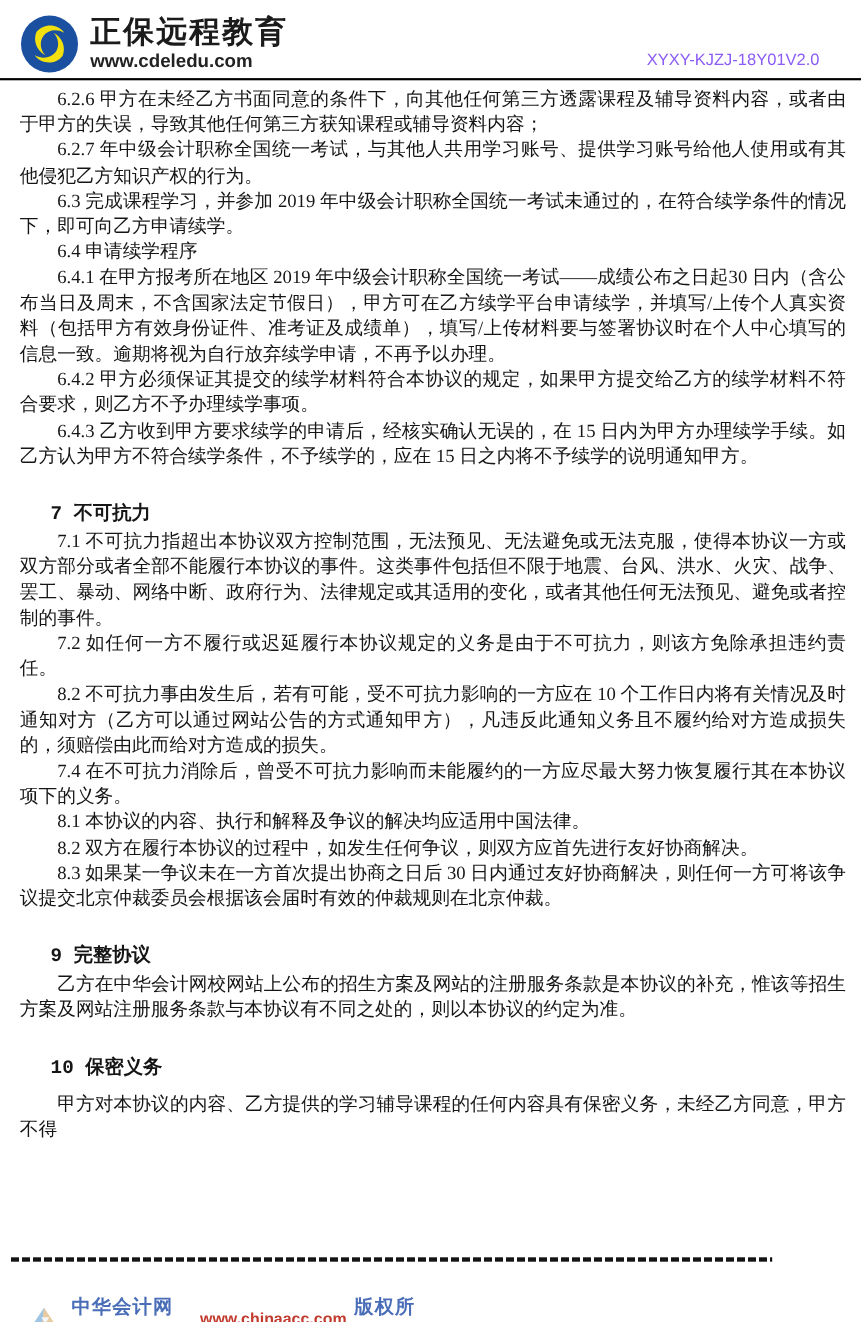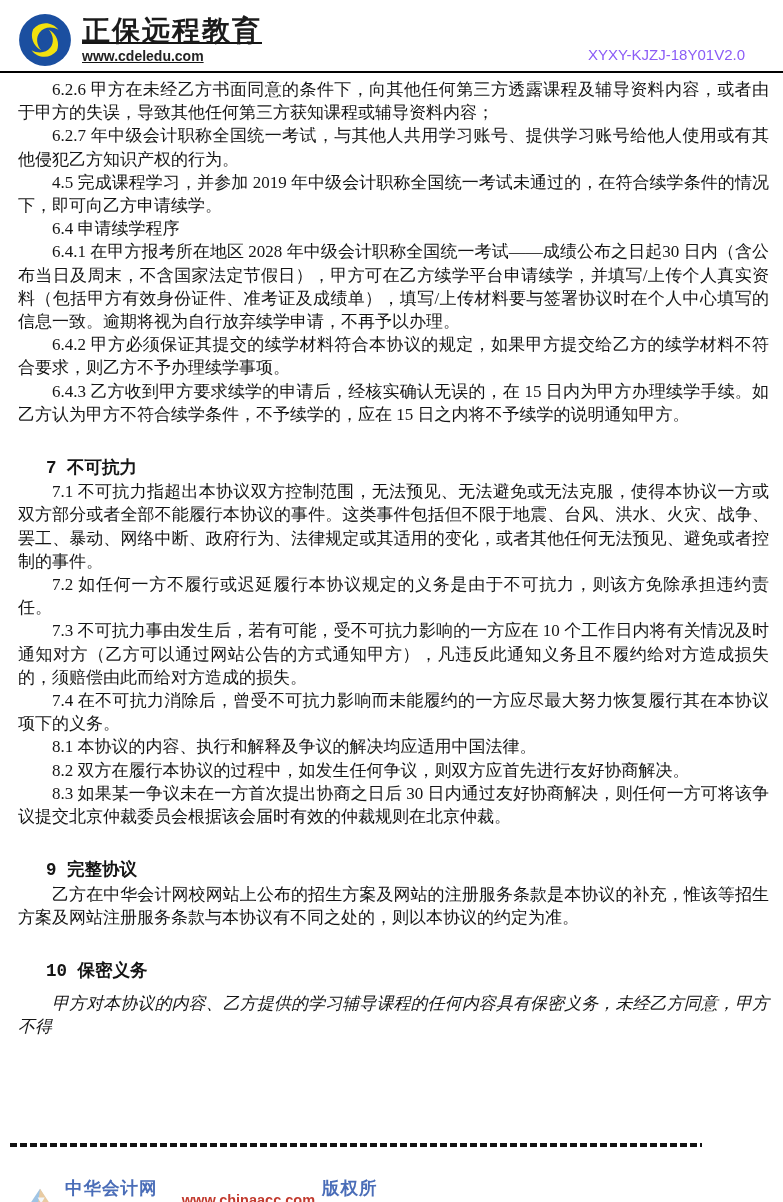--- a/index.html
+++ b/index.html
@@ -18,49 +18,49 @@
   }
 
   
   .header {
     display: flex;
     justify-content: space-between;
     align-items: flex-end;
     padding: 7px 38px 4px 18px;
     height: 71px;
   }
-  .brand { display: flex; align-items: center; gap: 10px; text-decoration: underline; }
+  .brand { display: flex; align-items: center; gap: 10px; }
   .brand-logo { width: 54px; height: 54px; display: inline-block; }
   .brand-text { display: flex; flex-direction: column; line-height: 1.1; }
   .brand-name {
     font-family: "Liberation Sans", "DejaVu Sans", sans-serif;
     font-weight: bold; font-size: 28px; color: #1b1b1b; letter-spacing: 2px;
   }
   .brand-url {
     font-family: "Liberation Sans", "DejaVu Sans", sans-serif;
-    font-weight: bold; font-size: 14px; color: #222; margin-top: 2px;
+    font-weight: bold; font-size: 17px; color: #222; margin-top: 2px;
   }
   .doc-code {
     font-family: "Liberation Sans", "DejaVu Sans", sans-serif;
     font-size: 15px; color: #8b5cf6; padding-bottom: 4px;
   }
   .header-rule {
     border: 0; border-top: 2.5px solid #000; margin: 0; width: 783px;
   }
 
   
   .doc-body {
     padding: 5px 14px 0 18px;
     font-size: 17px;
     line-height: 23.2px;
     text-align: justify;
   }
   .doc-body p { margin: 0; }
   .para { text-indent: 34px; }
-  .para.spaced { margin-top: 9px; font-style: italic; }
+  .para.spaced { margin-top: 9px; }
   .heading {
     font-weight: bold;
     text-indent: 28px;
     margin-top: 31px !important;
     font-size: 17.5px;
     font-family: Liberation Mono, monospace;
   }
 
   
   .footer { position: absolute; left: 0; top: 1143px; width: 783px; }
@@ -115,29 +115,29 @@
     </div>
     <div class="doc-code">XYXY-KJZJ-18Y01V2.0</div>
   </header>
 
   <hr class="header-rule">
 
   <main class="doc-body" id="doc-blocks">
 
       <p class="para">6.2.6 甲方在未经乙方书面同意的条件下，向其他任何第三方透露课程及辅导资料内容，或者由于甲方的失误，导致其他任何第三方获知课程或辅导资料内容；</p>
       <p class="para">6.2.7 年中级会计职称全国统一考试，与其他人共用学习账号、提供学习账号给他人使用或有其他侵犯乙方知识产权的行为。</p>
-      <p class="para">4.5 完成课程学习，并参加 2019 年中级会计职称全国统一考试未通过的，在符合续学条件的情况下，即可向乙方申请续学。</p>
+      <p class="para">6.3 完成课程学习，并参加 2019 年中级会计职称全国统一考试未通过的，在符合续学条件的情况下，即可向乙方申请续学。</p>
       <p class="para">6.4 申请续学程序</p>
-      <p class="para">6.4.1 在甲方报考所在地区 2028 年中级会计职称全国统一考试——成绩公布之日起30 日内（含公布当日及周末，不含国家法定节假日），甲方可在乙方续学平台申请续学，并填写/上传个人真实资料（包括甲方有效身份证件、准考证及成绩单），填写/上传材料要与签署协议时在个人中心填写的信息一致。逾期将视为自行放弃续学申请，不再予以办理。</p>
+      <p class="para">6.4.1 在甲方报考所在地区 2019 年中级会计职称全国统一考试——成绩公布之日起30 日内（含公布当日及周末，不含国家法定节假日），甲方可在乙方续学平台申请续学，并填写/上传个人真实资料（包括甲方有效身份证件、准考证及成绩单），填写/上传材料要与签署协议时在个人中心填写的信息一致。逾期将视为自行放弃续学申请，不再予以办理。</p>
       <p class="para">6.4.2 甲方必须保证其提交的续学材料符合本协议的规定，如果甲方提交给乙方的续学材料不符合要求，则乙方不予办理续学事项。</p>
       <p class="para">6.4.3 乙方收到甲方要求续学的申请后，经核实确认无误的，在 15 日内为甲方办理续学手续。如乙方认为甲方不符合续学条件，不予续学的，应在 15 日之内将不予续学的说明通知甲方。</p>
       <p class="heading">7  不可抗力</p>
       <p class="para">7.1 不可抗力指超出本协议双方控制范围，无法预见、无法避免或无法克服，使得本协议一方或双方部分或者全部不能履行本协议的事件。这类事件包括但不限于地震、台风、洪水、火灾、战争、罢工、暴动、网络中断、政府行为、法律规定或其适用的变化，或者其他任何无法预见、避免或者控制的事件。</p>
       <p class="para">7.2 如任何一方不履行或迟延履行本协议规定的义务是由于不可抗力，则该方免除承担违约责任。</p>
-      <p class="para">7.3 不可抗力事由发生后，若有可能，受不可抗力影响的一方应在 10 个工作日内将有关情况及时通知对方（乙方可以通过网站公告的方式通知甲方），凡违反此通知义务且不履约给对方造成损失的，须赔偿由此而给对方造成的损失。</p>
+      <p class="para">8.2 不可抗力事由发生后，若有可能，受不可抗力影响的一方应在 10 个工作日内将有关情况及时通知对方（乙方可以通过网站公告的方式通知甲方），凡违反此通知义务且不履约给对方造成损失的，须赔偿由此而给对方造成的损失。</p>
       <p class="para">7.4 在不可抗力消除后，曾受不可抗力影响而未能履约的一方应尽最大努力恢复履行其在本协议项下的义务。</p>
       <p class="para">8.1 本协议的内容、执行和解释及争议的解决均应适用中国法律。</p>
       <p class="para">8.2 双方在履行本协议的过程中，如发生任何争议，则双方应首先进行友好协商解决。</p>
       <p class="para">8.3 如果某一争议未在一方首次提出协商之日后 30 日内通过友好协商解决，则任何一方可将该争议提交北京仲裁委员会根据该会届时有效的仲裁规则在北京仲裁。</p>
       <p class="heading">9 完整协议</p>
       <p class="para">乙方在中华会计网校网站上公布的招生方案及网站的注册服务条款是本协议的补充，惟该等招生方案及网站注册服务条款与本协议有不同之处的，则以本协议的约定为准。</p>
       <p class="heading">10 保密义务</p>
       <p class="para spaced">甲方对本协议的内容、乙方提供的学习辅导课程的任何内容具有保密义务，未经乙方同意，甲方不得</p>
     </main>
 

